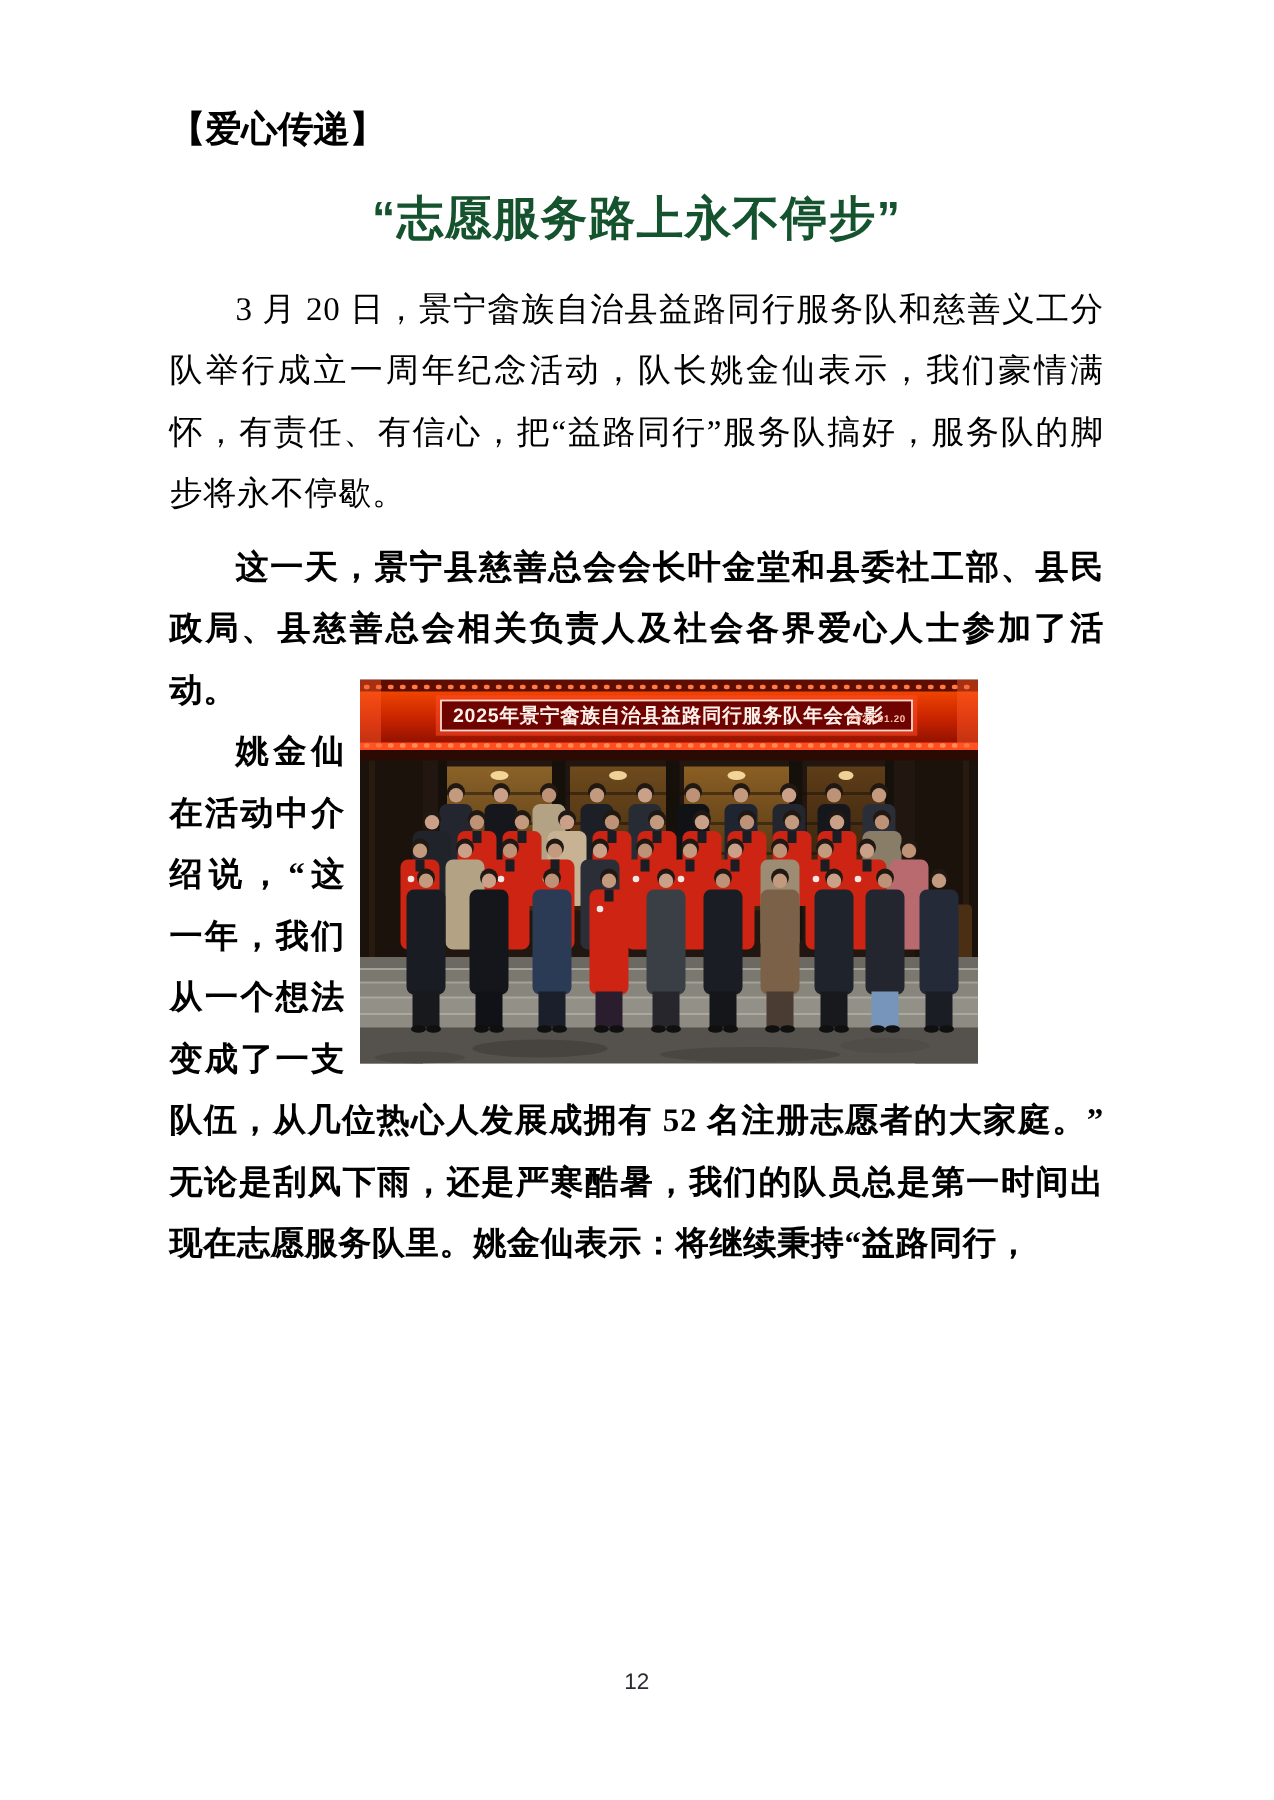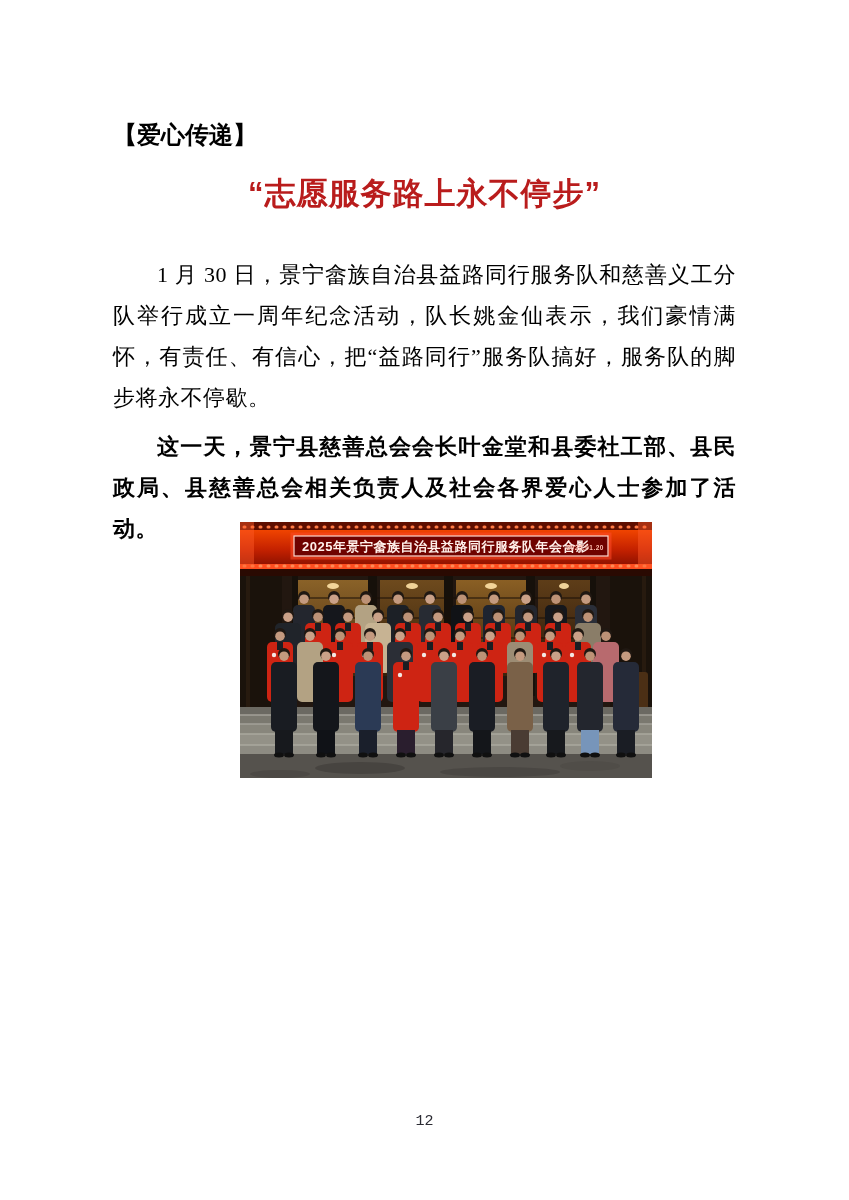--- a/index.html
+++ b/index.html
@@ -1,42 +1,42 @@
 <!DOCTYPE html>
 <html lang="zh"><head>
 <meta charset="utf-8">
 <style>
   html,body{margin:0;padding:0;background:#ffffff;}
   .page{
     position:relative;
     width:849px;height:1200px;
     background:#ffffff;
     box-sizing:border-box;
-    padding:120px 113px 0 113px;
+    padding:72px 113px 0 113px;
     overflow:hidden;
     font-family:"Liberation Serif","DejaVu Serif",serif;
     color:#000;
   }
   .section-heading{
     margin:0 0 24px 0;
     font-family:"Liberation Sans","DejaVu Sans",sans-serif;
     font-weight:bold;
     font-size:24px;
     line-height:30px;
     color:#000;
   }
   .article-title{
-    margin:0 0 40px 0;
+    margin:0 0 19px 0;
     font-family:"Liberation Sans","DejaVu Sans",sans-serif;
     font-weight:600;
     font-size:31px;
     line-height:40px;
     text-align:center;
     letter-spacing:1px;
-    color:#b91c1c;
+    color:#14532d;
   }
   .body-text{
     margin:0;
     font-size:22px;
     line-height:41px;
     letter-spacing:0.5px;
     text-align:justify;
     text-indent:2em;
   }
   .body-text + .body-text{margin-top:0;font-weight:bold;}
@@ -47,33 +47,33 @@
     margin:14px 0 12px 10px;
     line-height:0;
   }
   .photo-float svg{display:block;}
   .page-number{
     position:absolute;
     top:1113px;left:0;right:0;
     text-align:center;
     font-size:15px;
     color:#2b2b33;
-    font-family:Liberation Mono, monospace;
+    font-family:Liberation Sans, sans-serif;
   }
 </style>
 </head>
 <body>
 
 <div class="page">
 
   <h2 class="section-heading">【爱心传递】</h2>
 
   <h1 class="article-title">“志愿服务路上永不停步”</h1>
 
-  <p class="body-text" id="p1">1 月 30 日，景宁畲族自治县益路同行服务队和慈善义工分队举行成立一周年纪念活动，队长姚金仙表示，我们豪情满怀，有责任、有信心，把“益路同行”服务队搞好，服务队的脚步将永不停歇。</p>
+  <p class="body-text" id="p1">3 月 20 日，景宁畲族自治县益路同行服务队和慈善义工分队举行成立一周年纪念活动，队长姚金仙表示，我们豪情满怀，有责任、有信心，把“益路同行”服务队搞好，服务队的脚步将永不停歇。</p>
 
   <p class="body-text"><span>这一天，景宁县慈善总会会长叶金堂和县委社工部、县民政局、县慈善总会相关负责人及社会各界爱心人士参加了活动。</span><span class="photo-float">
         <svg width="412" height="256" viewBox="0 0 412 256" xmlns="http://www.w3.org/2000/svg">
       <defs>
         <linearGradient id="awn" x1="0" y1="0" x2="0" y2="1">
           <stop offset="0" stop-color="#f04400"></stop>
           <stop offset="0.55" stop-color="#c42100"></stop>
           <stop offset="1" stop-color="#8c1000"></stop>
         </linearGradient>
         <linearGradient id="door1" x1="0" y1="0" x2="0" y2="1">
@@ -448,15 +448,16 @@
 
       <g>
         <rect x="52" y="12" width="318" height="24" fill="none" stroke="#ff4a28" stroke-width="3" opacity="0.55"></rect>
         <rect x="54" y="14" width="314" height="20" fill="#6f0300" stroke="#ffd9cf" stroke-width="1.2"></rect>
         <text x="62" y="28.5" font-family="Liberation Sans, DejaVu Sans, sans-serif" font-size="13" fill="#fff0ea" letter-spacing="0.5">2025年景宁畲族自治县益路同行服务队年会合影</text>
         <text x="364" y="28" text-anchor="end" font-family="Liberation Sans, DejaVu Sans, sans-serif" font-size="6.5" fill="#ffc0b0">2025.01.20</text>
       </g>
     </svg>
       </span></p>
 
+  <p class="body-text">姚金仙在活动中介绍说，“这一年，我们从一个想法变成了一支队伍，从几位热心人发展成拥有 52 名注册志愿者的大家庭。”无论是刮风下雨，还是严寒酷暑，我们的队员总是第一时间出现在志愿服务队里。姚金仙表示：将继续秉持“益路同行，</p>
 
   <div class="page-number">12</div>
 </div>
 
 </body></html>

